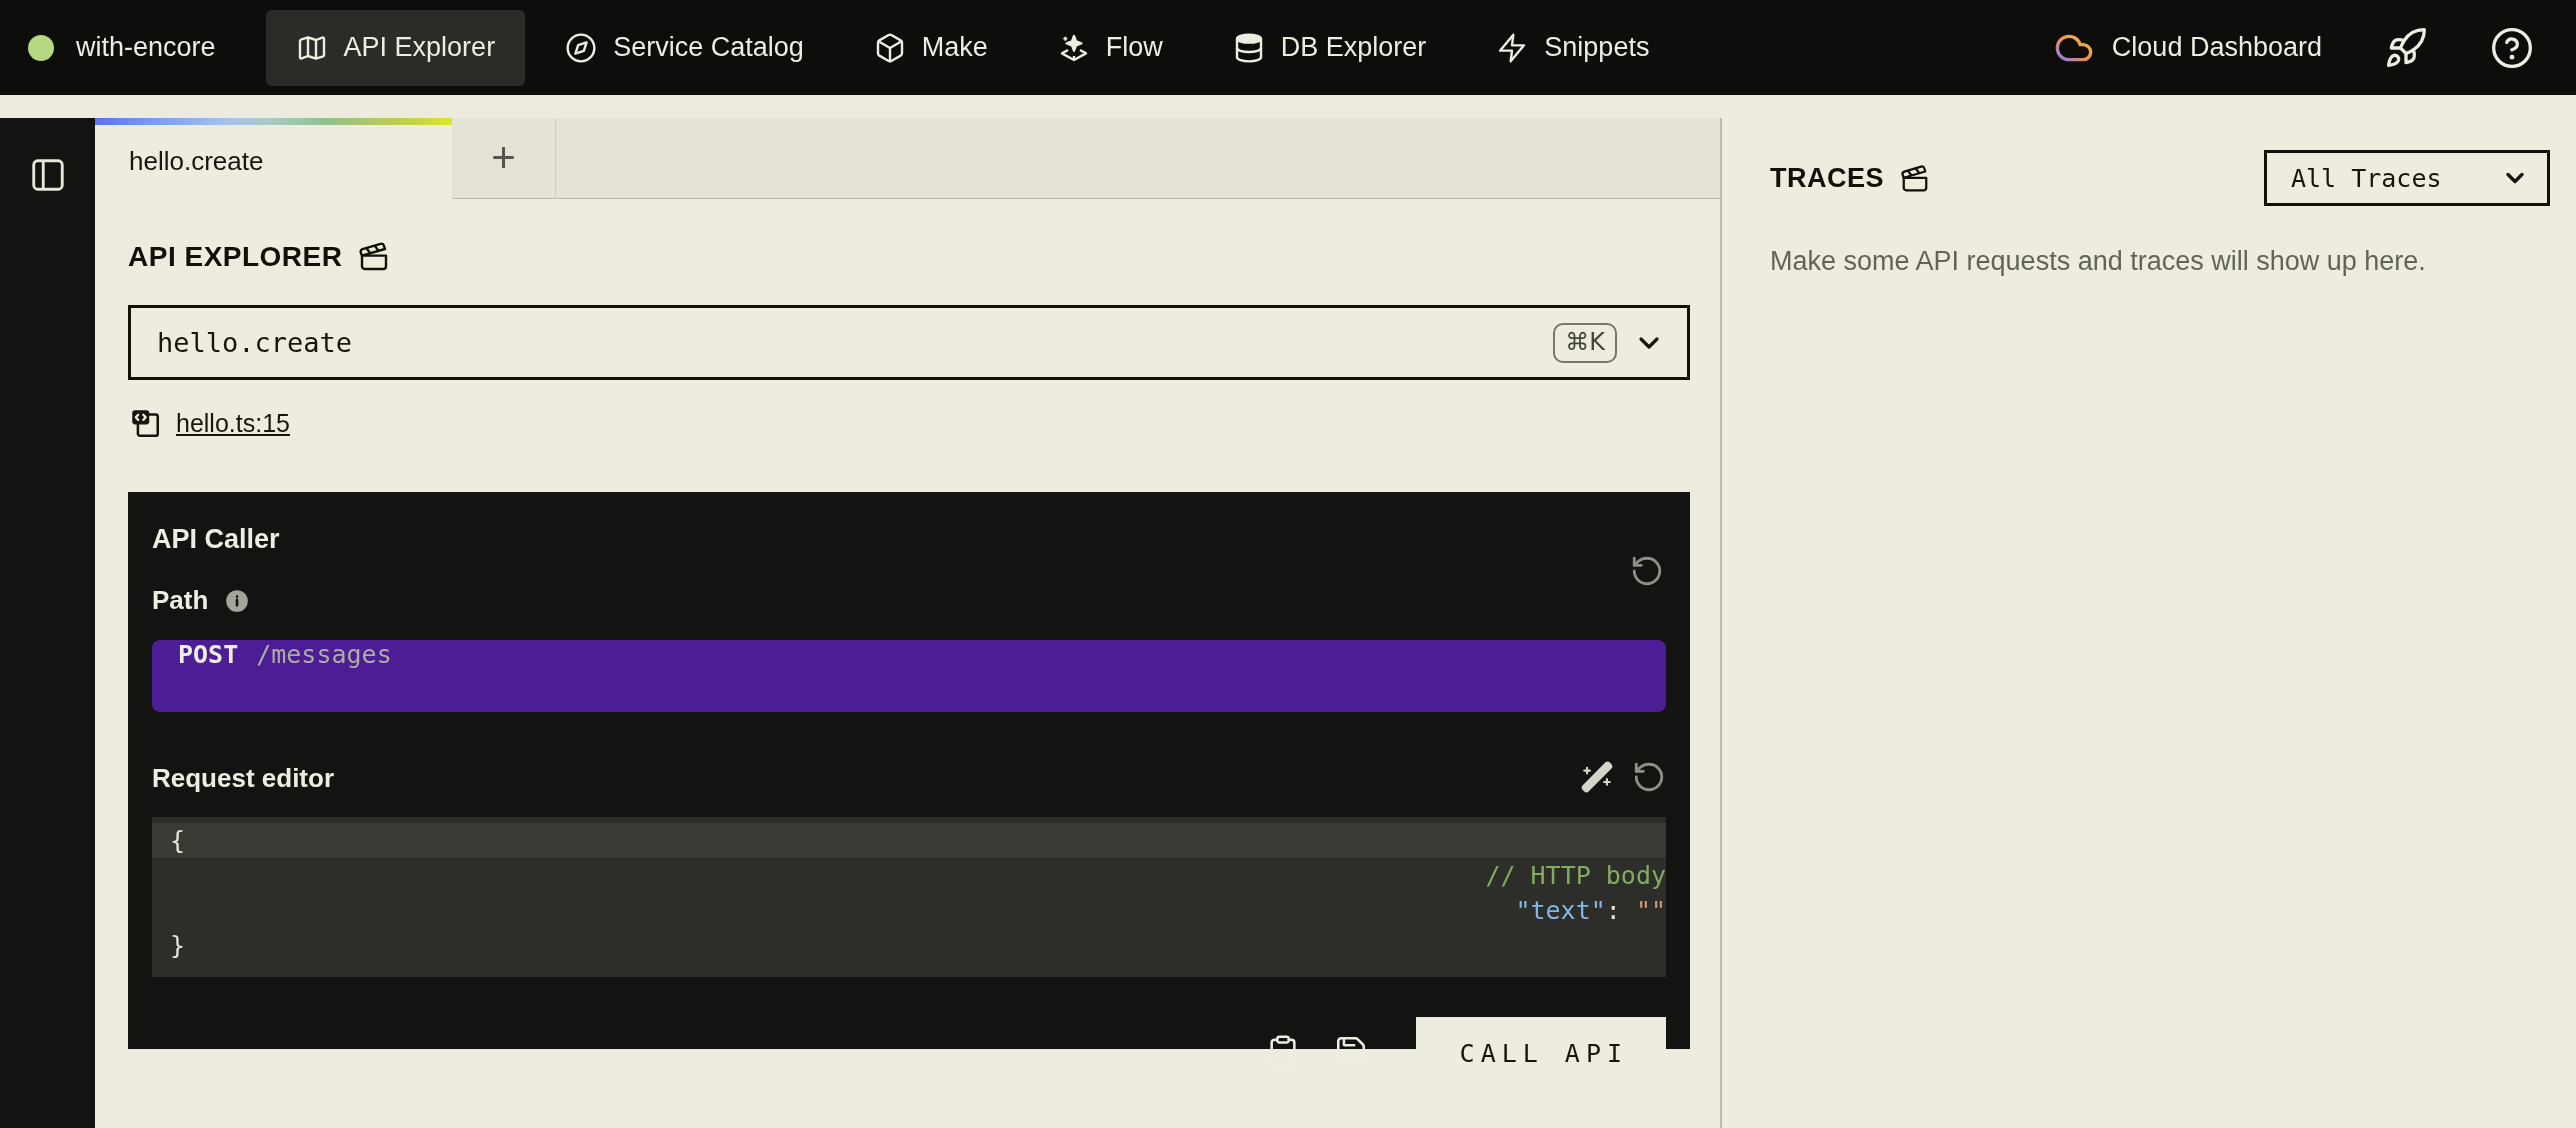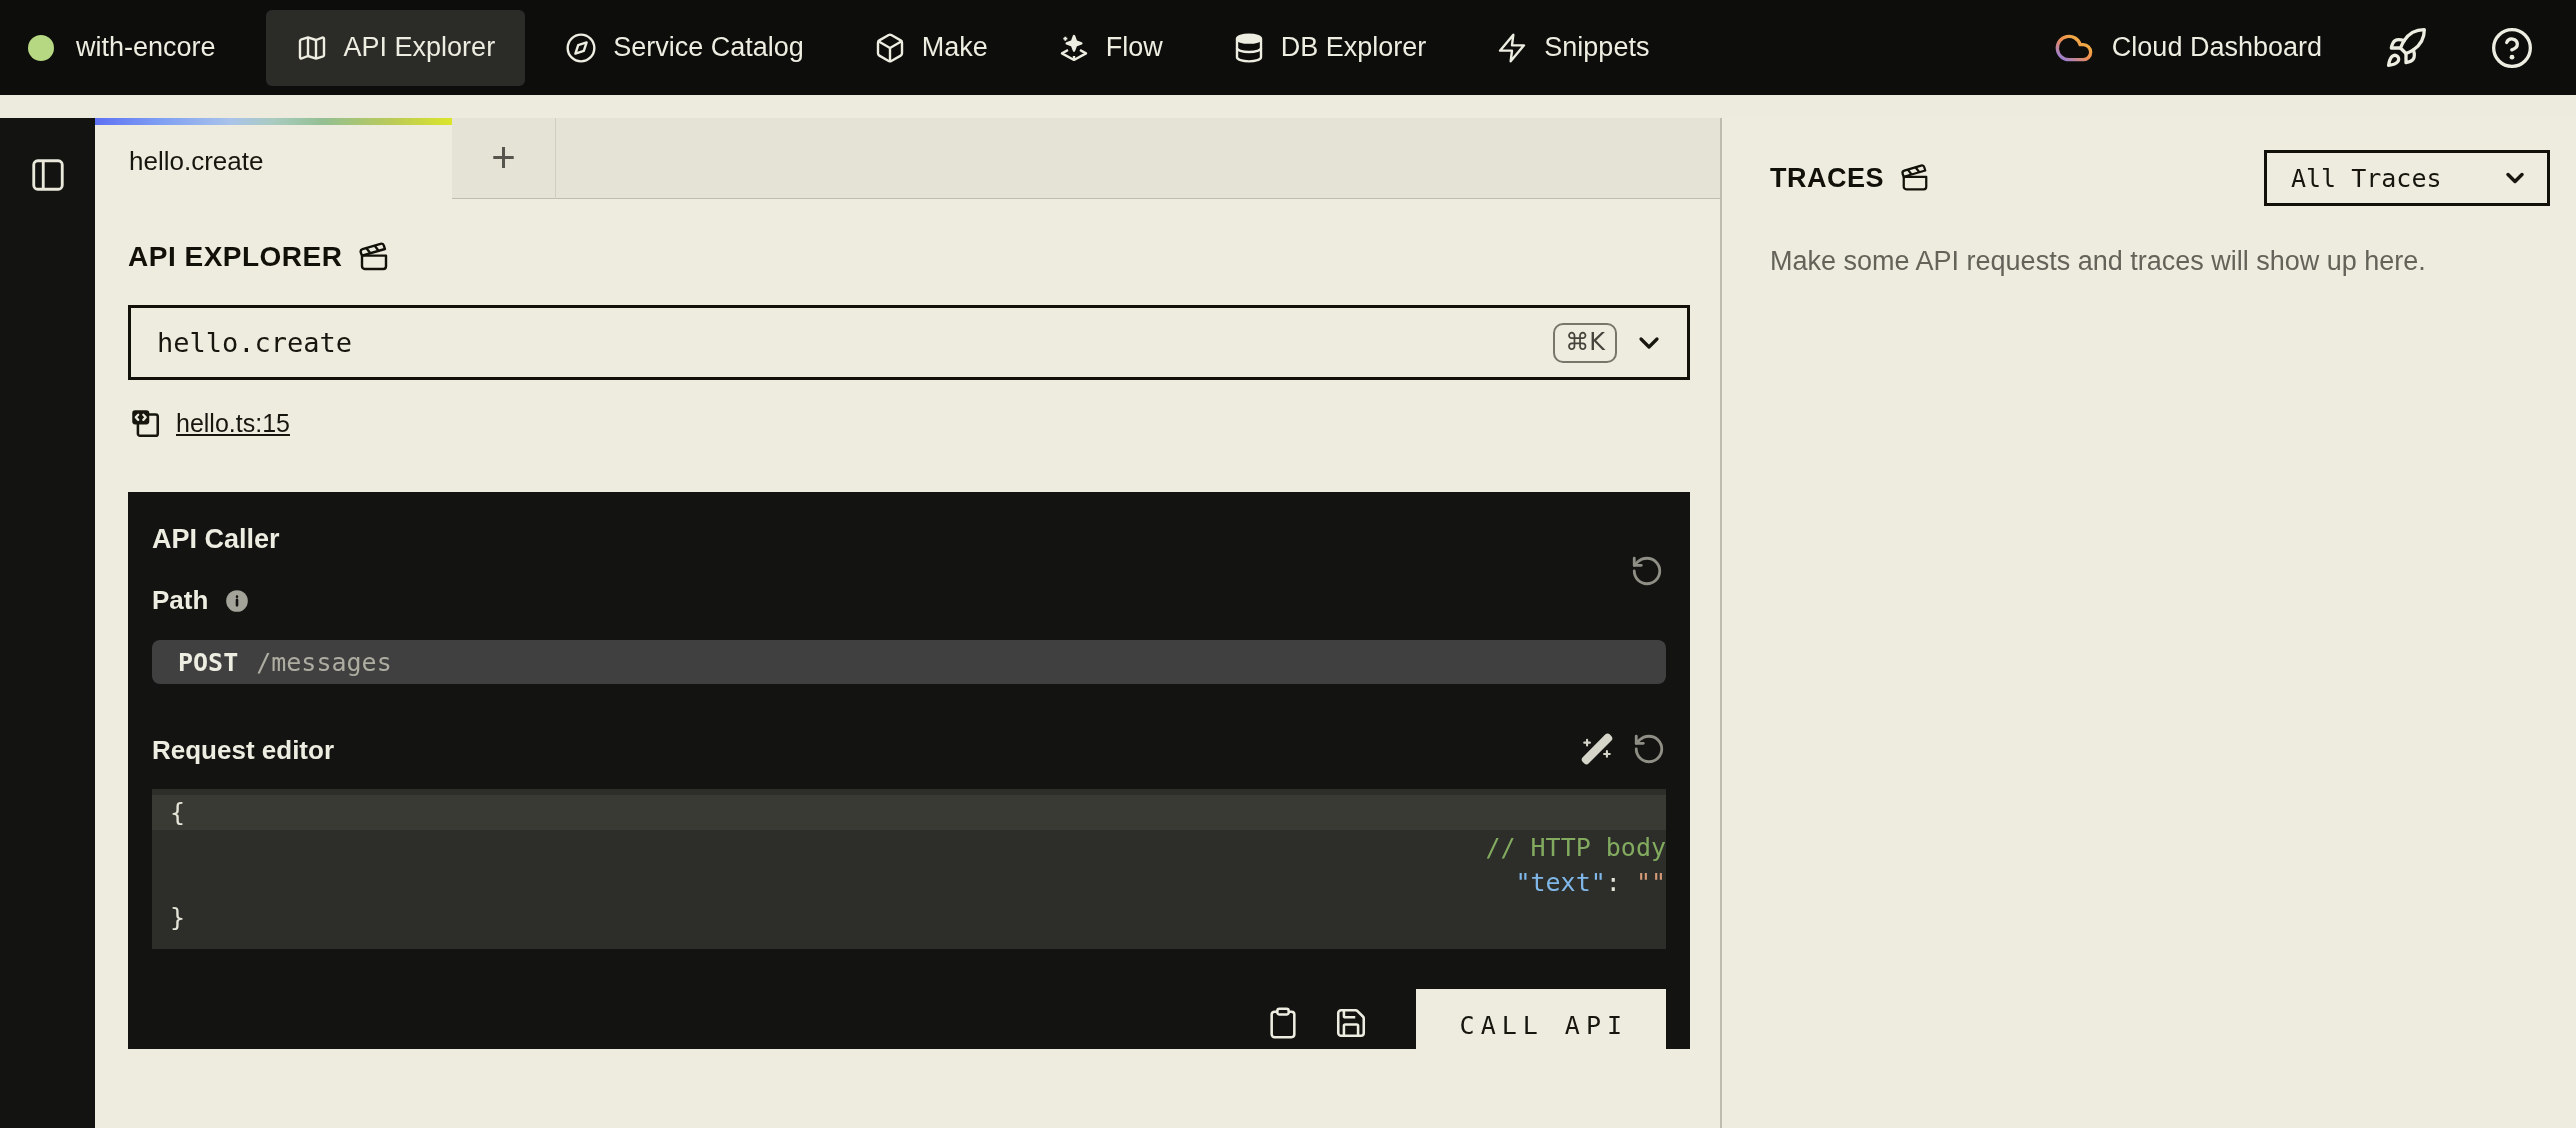--- a/index.html
+++ b/index.html
@@ -61,22 +61,22 @@
   
   .api-caller { margin-top:52px; width:1562px; height:557px; background:#131311;
                 color:#eeede1; padding:32px 24px 24px; position:relative; }
   .caller-title { font-size:27px; font-weight:bold; }
   .reset-top { position:absolute; right:26px; top:62px; }
   .ghost-btn { background:none; border:none; padding:0; cursor:pointer; color:#8f8f86; }
   .ghost-btn .icon, .ghost-btn svg { width:34px; height:34px; }
   .path-row { margin-top:30px; display:flex; align-items:center; gap:16px; }
   .path-label { font-size:26px; font-weight:bold; }
   .info-icon { width:26px; height:26px; }
-  .endpoint-box { margin-top:24px; width:1514px; height:44px; background:#404040; border-radius:8px;
-      display:flex; align-items:center; gap:18px; padding:0 26px;
+  .endpoint-box { margin-top:24px; width:1514px; height:72px; background:#4c1d95; border-radius:8px;
+      display:flex; align-items:flex-start; gap:18px; padding:0 26px;
       font-family:"DejaVu Sans Mono", monospace; font-size:25px; }
   .method { font-weight:bold; color:#eeede1; }
   .pathtxt { color:#adada2; }
   .editor-head { margin-top:48px; display:flex; align-items:center; }
   .editor-label { font-size:26px; font-weight:bold; }
   .editor-actions { margin-left:auto; display:flex; align-items:center; gap:18px; }
   .editor-actions .ghost-btn { color:#d6d5c9; }
   .editor-actions .reset { color:#8f8f86; }
 
   .code-editor { margin-top:20px; width:1514px; background:#2d2d29; padding:6px 0 14px;
@@ -93,21 +93,21 @@
   .caller-footer .ghost-btn { color:#eeede1; }
   .caller-footer .ghost-btn svg { width:38px; height:38px; }
   .call-api-btn { margin-left:14px; background:#edecdf; color:#16160f; border:none;
       font-family:"DejaVu Sans Mono", monospace; font-size:25px; letter-spacing:6px;
       padding:22px 38px 22px 44px; cursor:pointer; }
 
   
   .traces { position:absolute; left:1720px; top:118px; right:0; bottom:0;
             background:#edecdf; border-left:2px solid #bdbcaf; padding:32px 26px 0 48px; }
   .traces-head { display:flex; align-items:center; justify-content:space-between; }
-  .traces-title { display:flex; align-items:flex-start; gap:16px; font-size:27px; font-weight:bold;
+  .traces-title { display:flex; align-items:flex-end; gap:16px; font-size:27px; font-weight:bold;
                   color:#111109; letter-spacing:0.5px; }
   .traces-title .icon { width:30px; height:30px; color:#111109; }
   .traces-filter { width:286px; height:56px; border:3px solid #111109; background:#edecdf;
       display:flex; align-items:center; justify-content:space-between; padding:0 18px 0 24px;
       font-family:"DejaVu Sans Mono", monospace; font-size:25px; color:#16160f; cursor:pointer; }
   .traces-filter .chev { width:28px; height:28px; }
   .traces-empty { margin-top:40px; font-size:27px; color:#63635a; }
 </style>
 </head>
 <body>

